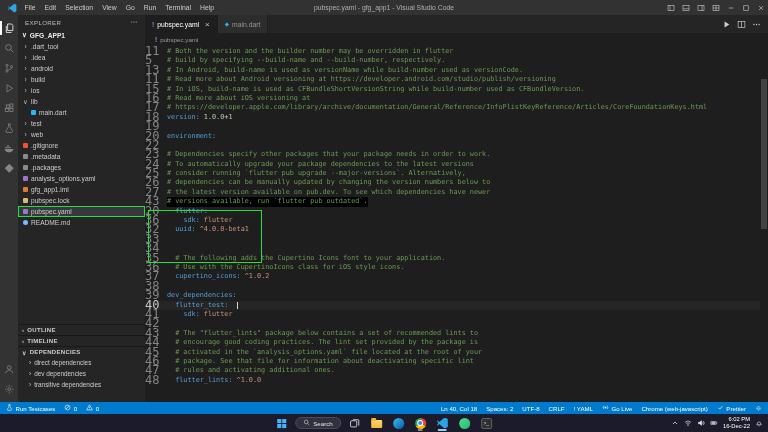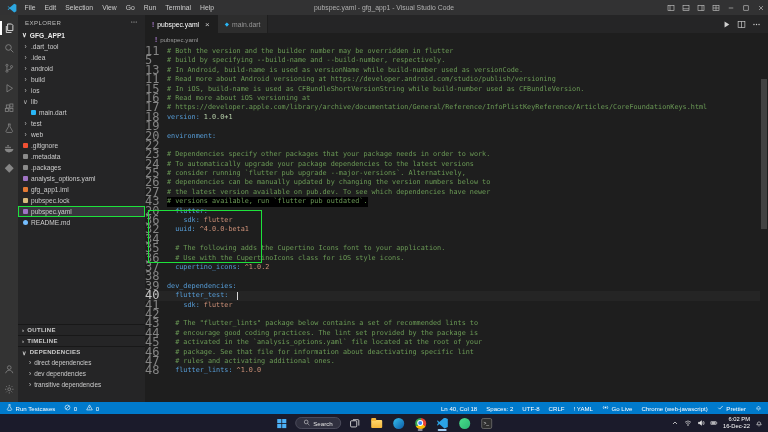--- a/index.html
+++ b/index.html
@@ -462,20 +462,24 @@
           </div>
           <div class="code-line">
             <span class="ln">36</span>
             <span class="lt"><span class="tok-p">    </span><span class="tok-k">sdk:</span><span class="tok-p"> </span><span class="tok-s">flutter</span></span>
           </div>
           <div class="code-line">
             <span class="ln">32</span>
             <span class="lt"><span class="tok-p">  </span><span class="tok-k">uuid:</span><span class="tok-p"> </span><span class="tok-s">^4.0.0-beta1</span></span>
           </div>
           <div class="code-line">
+            <span class="ln">33</span>
+            <span class="lt"></span>
+          </div>
+          <div class="code-line">
             <span class="ln">34</span>
             <span class="lt"></span>
           </div>
           <div class="code-line">
             <span class="ln">35</span>
             <span class="lt"><span class="tok-c">  # The following adds the Cupertino Icons font to your application.</span></span>
           </div>
           <div class="code-line">
             <span class="ln">36</span>
             <span class="lt"><span class="tok-c">  # Use with the CupertinoIcons class for iOS style icons.</span></span>

